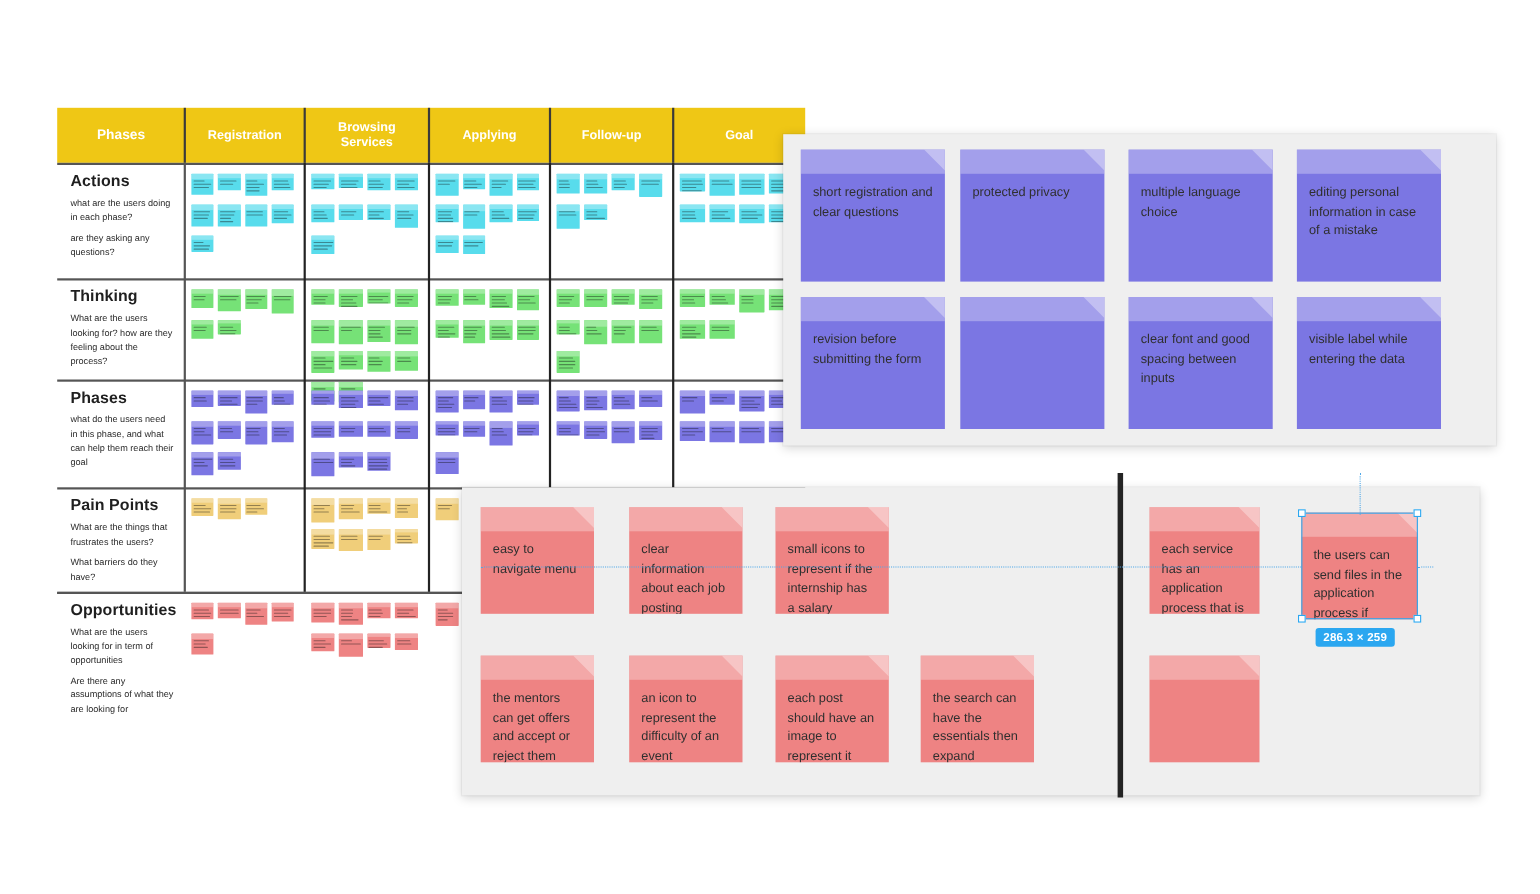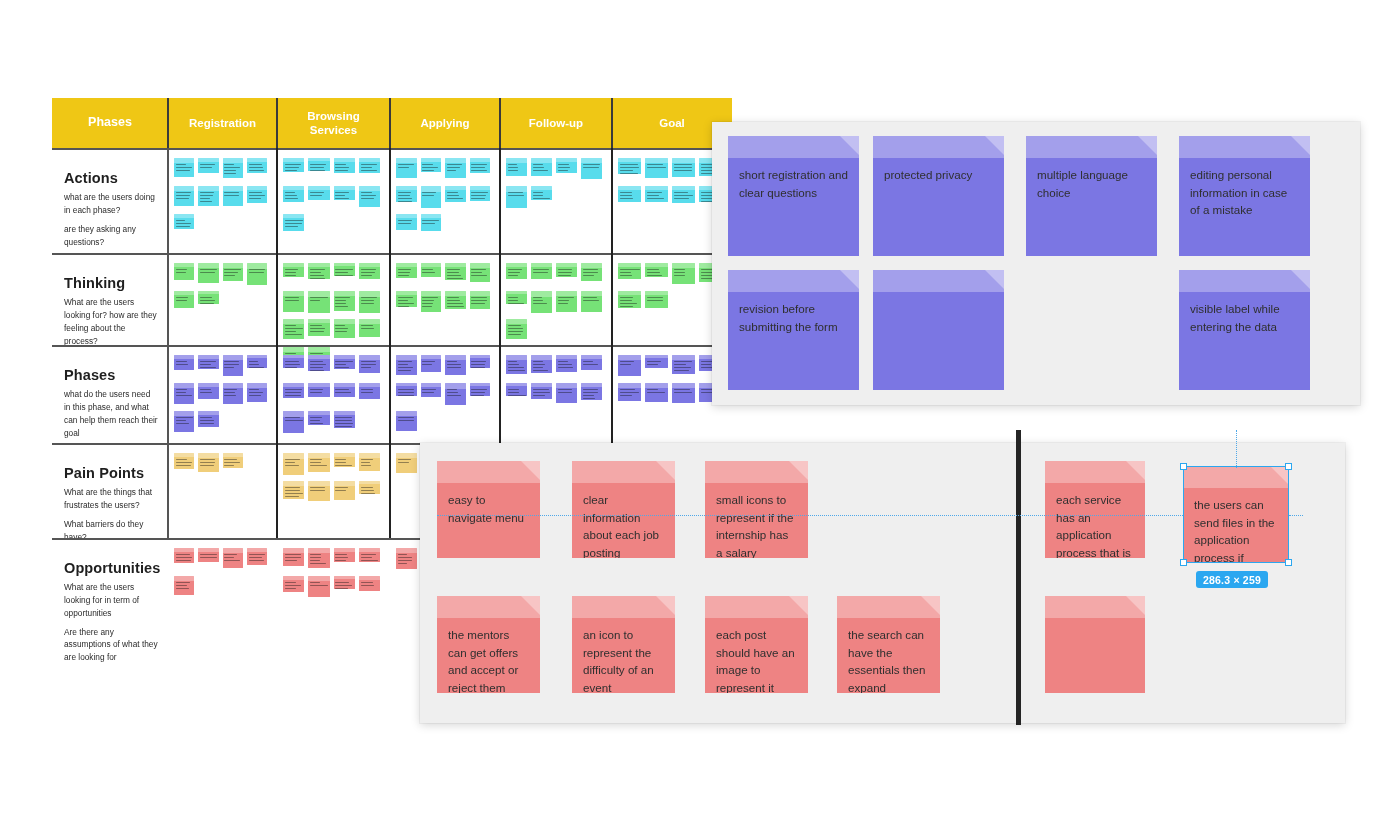--- a/index.html
+++ b/index.html
@@ -23,21 +23,21 @@
   }
   .jm-headcell.phases{font-size:12.5px;}
   .jm-headsep{position:absolute;top:0;width:2px;height:50px;background:#3a3a3a;}
 
   .jm-row{position:absolute;left:0;width:680px;box-sizing:border-box;}
   .jm-row.light{background:#f0f0f0;}
   .jm-row.dark{background:#d8d8d8;}
   .jm-rowline{position:absolute;left:0;width:680px;height:1.5px;background:#555;}
 
   .jm-labelcell{
-    position:absolute;left:0;width:116px;box-sizing:border-box;padding:22px 10px 8px 12px;
+    position:absolute;left:0;width:116px;box-sizing:border-box;padding:9px 10px 8px 12px;
   }
   .jm-labelcell .t{font-size:14.5px;font-weight:bold;color:#1f1f1f;margin-bottom:5px;letter-spacing:.1px;}
   .jm-labelcell .d{font-size:8.3px;color:#2b2b2b;line-height:1.55;}
   .jm-labelcell .d p{margin:0 0 6px 0;}
 
   .jm-vsep{position:absolute;width:2px;background:#222;}
 
   .mini{position:absolute;border-radius:0.5px;overflow:hidden;}
   .mini .cap{position:absolute;left:0;top:0;right:0;height:26%;background:rgba(255,255,255,.30);}
   .mini .ln{position:absolute;left:9%;height:1.1px;background:rgba(20,20,20,.42);border-radius:1px;}
@@ -1134,20 +1134,24 @@
       <div class="fold"></div>
       <div class="txt">editing personal information in case of a mistake</div>
     </div>
     <div class="note purple" style="left: 16px; top: 148px; width: 131px; height: 120px;">
       <div class="fold"></div>
       <div class="txt">revision before submitting the form</div>
     </div>
     <div class="note purple" style="left: 161px; top: 148px; width: 131px; height: 120px;">
       <div class="fold"></div>
     </div>
+    <div class="note purple" style="left: 314px; top: 148px; width: 131px; height: 120px;">
+      <div class="fold"></div>
+      <div class="txt">clear font and good spacing between inputs</div>
+    </div>
     <div class="note purple" style="left: 467px; top: 148px; width: 131px; height: 120px;">
       <div class="fold"></div>
       <div class="txt">visible label while entering the data</div>
     </div>
   </div>
 
 <div class="panel" id="panel-ideas-red">
   <div class="divider-bar" style="left:596px;top:-13px;width:5px;height:295px;"></div>
 <div class="note red" style="left: 17px; top: 18px; width: 103px; height: 97px;">
       <div class="fold"></div>

